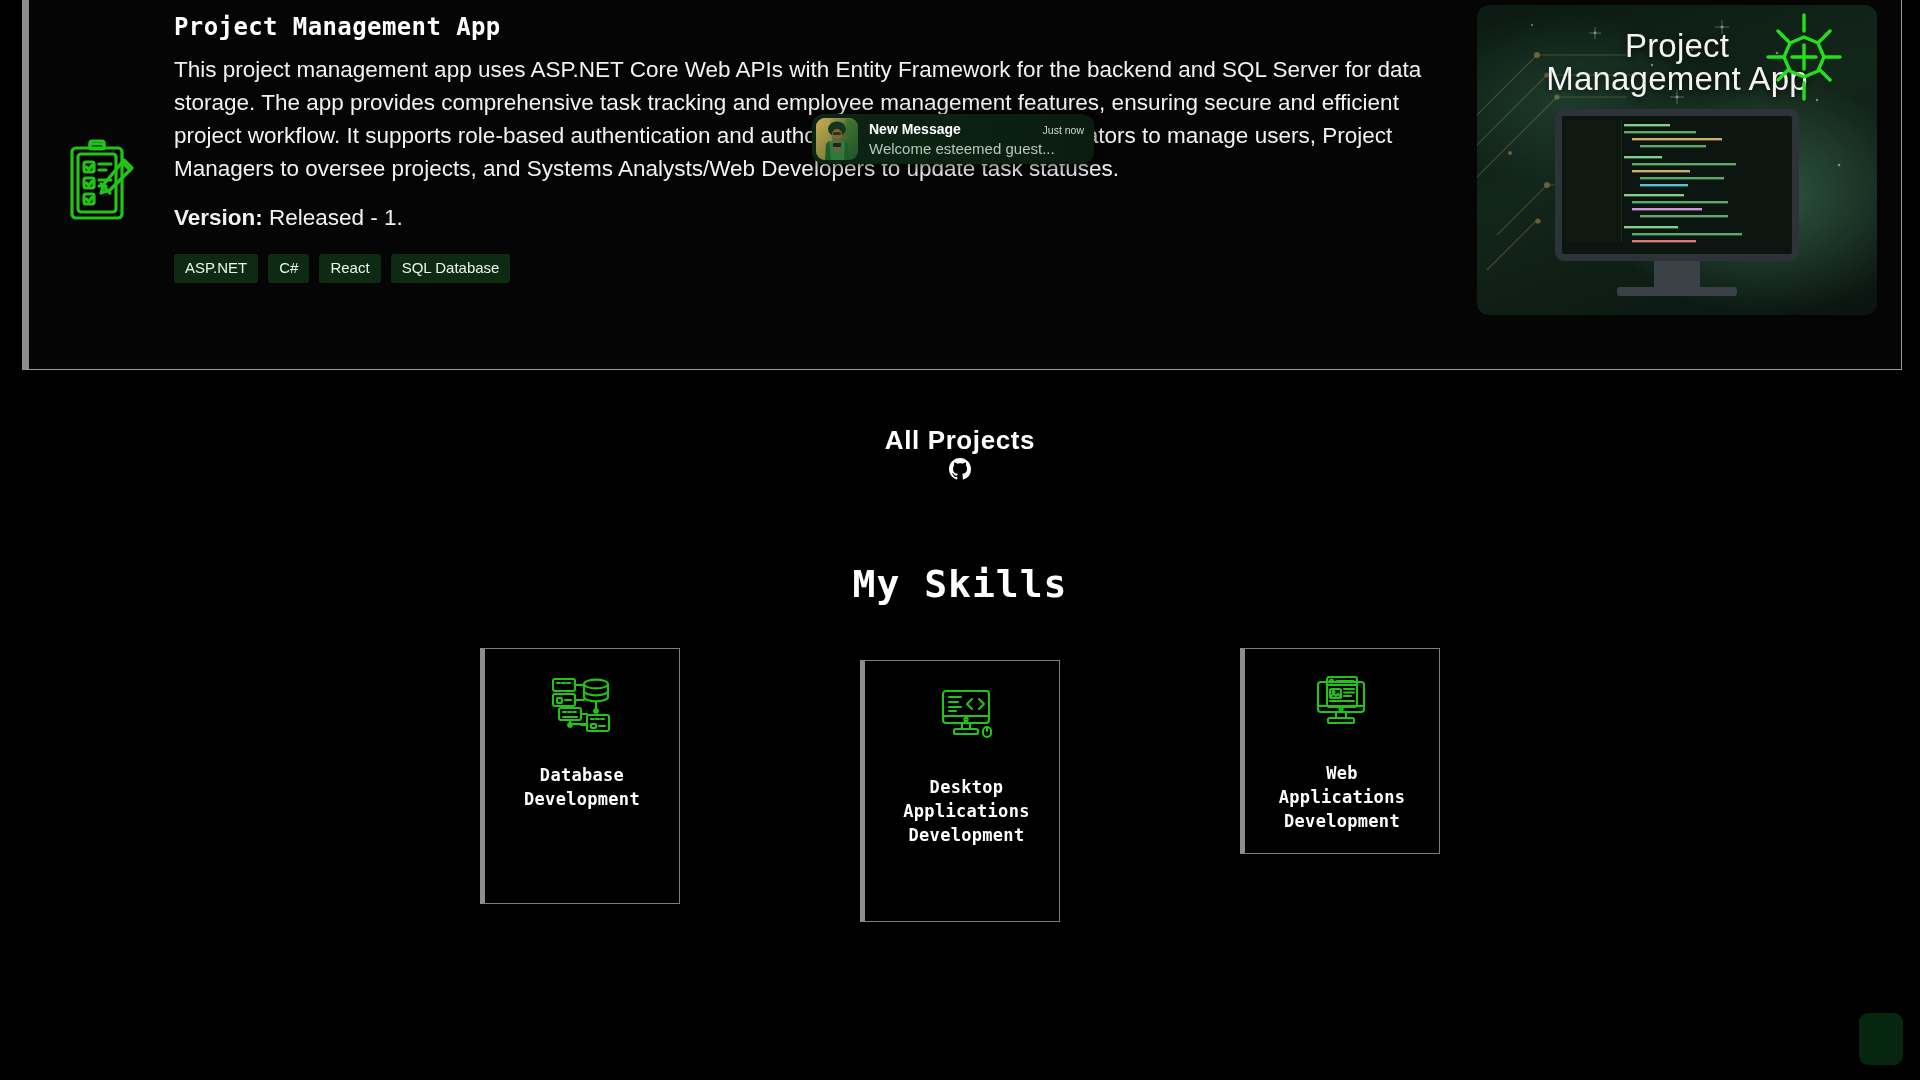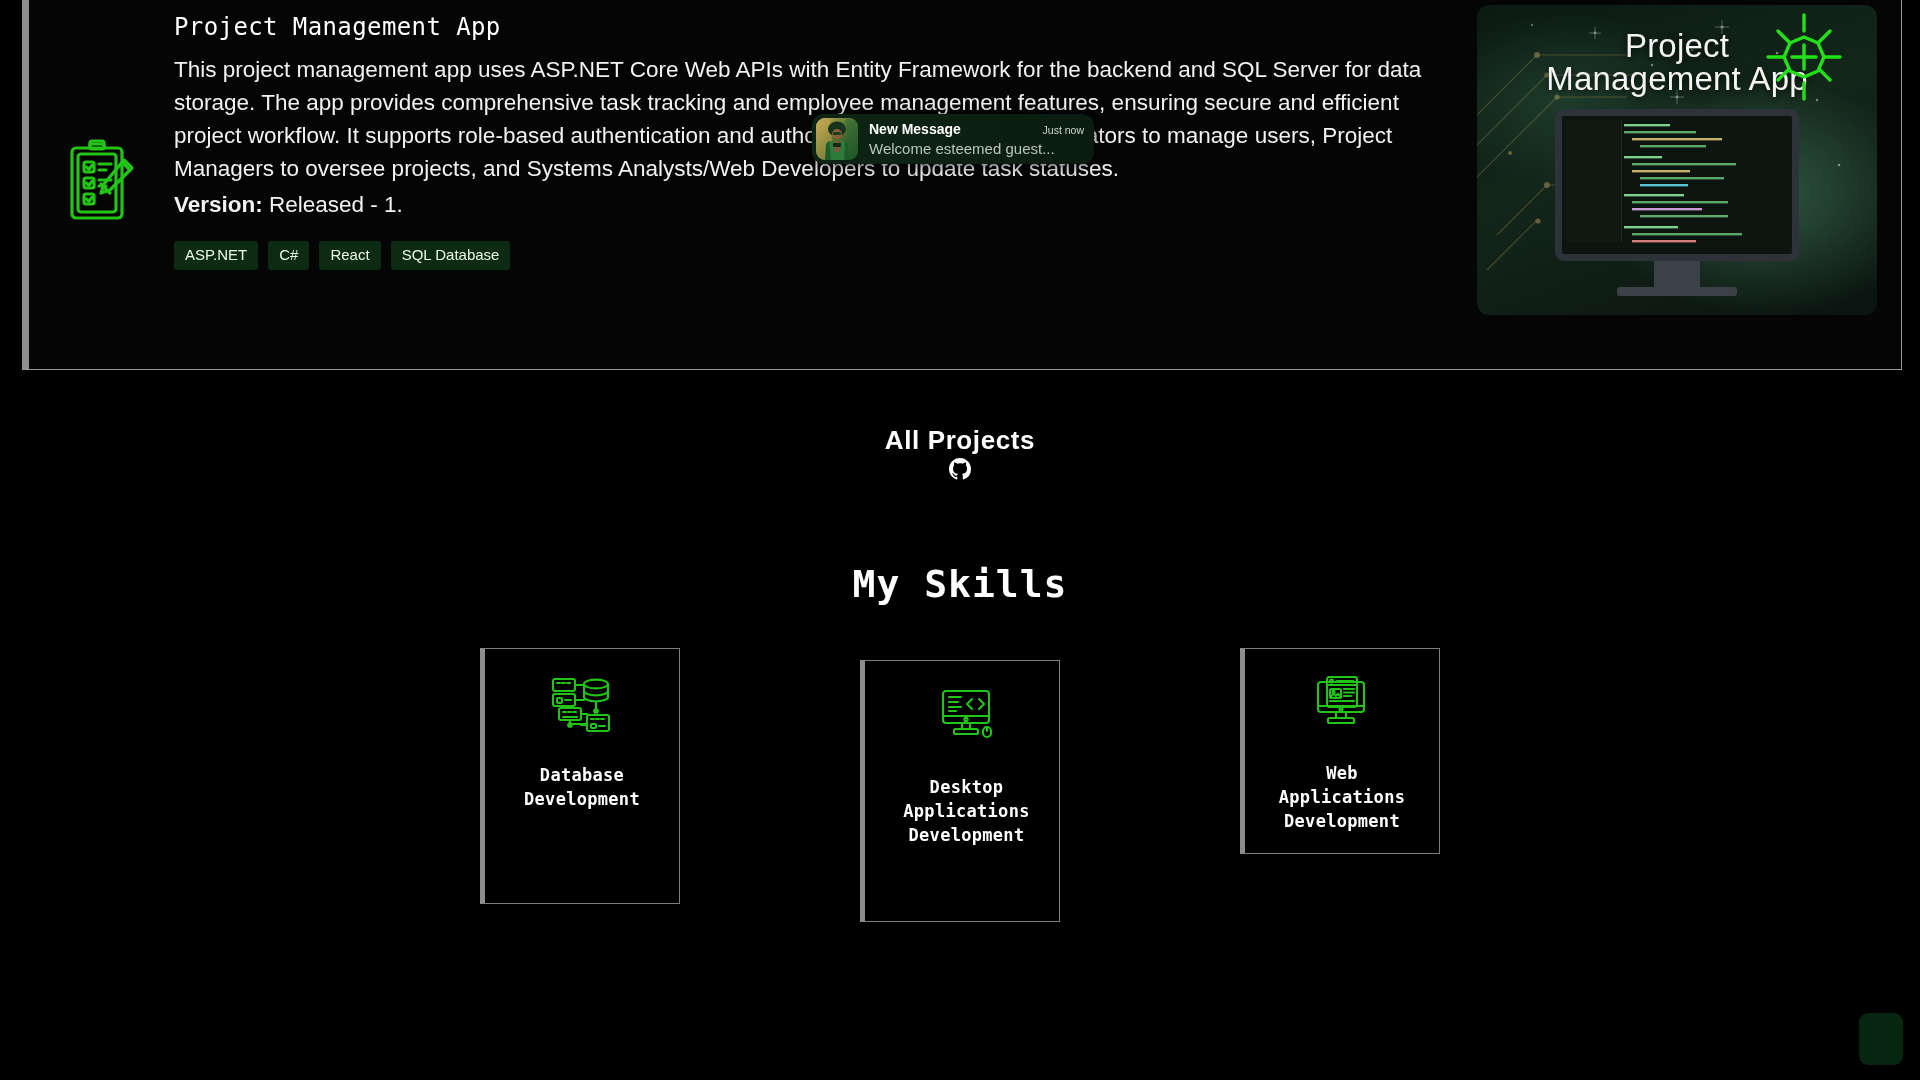--- a/index.html
+++ b/index.html
@@ -23,28 +23,28 @@
     width:145px; flex:0 0 145px;
     display:flex; align-items:center; justify-content:center;
     align-self:center;
     padding-top:10px;
   }
   .hero-body{ flex:1 1 auto; padding:14px 6px 0 0; min-width:0; }
   .hero-media{ flex:0 0 400px; padding:18px 24px 0 0; }
 
   .proj-title{
     font-family:"DejaVu Sans Mono", monospace;
-    font-size:24px; font-weight:400; letter-spacing:0.4px;
+    font-size:24px; font-weight:700; letter-spacing:0.4px;
     color:#fff; margin-bottom:12px; margin-top:12px;
   }
   .proj-desc{
     font-size:22.5px; line-height:33px; color:#f2f2f2;
     max-width:1265px;
   }
-  .proj-version{ font-size:22.5px; line-height:33px; margin-top:3px; color:#f2f2f2; }
+  .proj-version{ font-size:22.5px; line-height:33px; margin-top:16px; color:#f2f2f2; }
   .proj-version b{ font-weight:700; }
 
   .tag-row{ display:flex; gap:10px; margin-top:20px; }
   .tag{
     background:#0d2b12; color:#eaf7ea;
     font-size:15px; padding:5px 11px 6px;
     border-radius:3px; line-height:1.2;
   }
 
   .link-row{ display:flex; gap:46px; margin-top:22px; padding-left:18px; }

